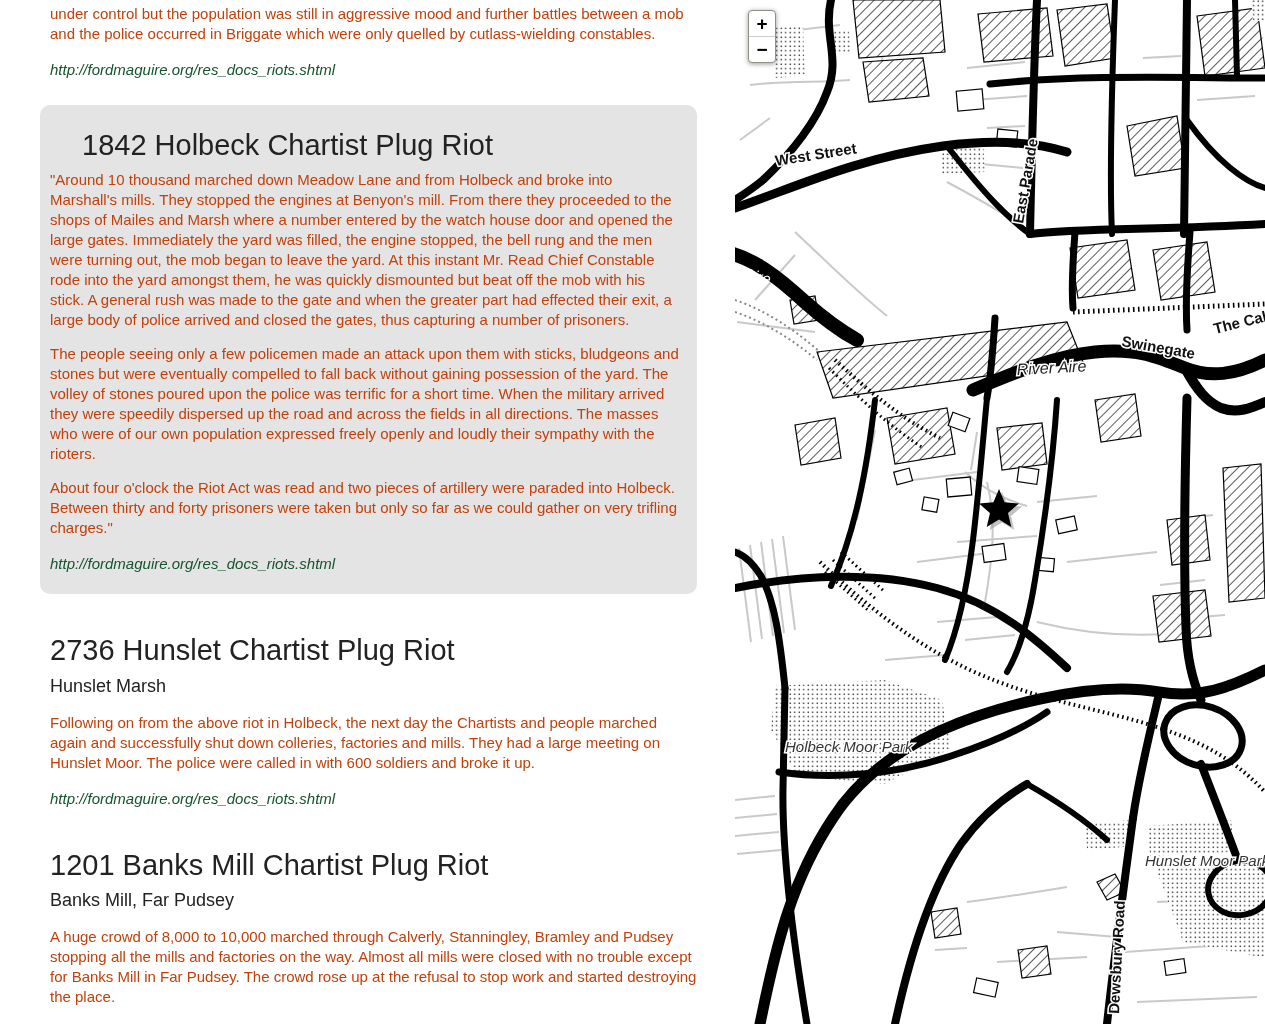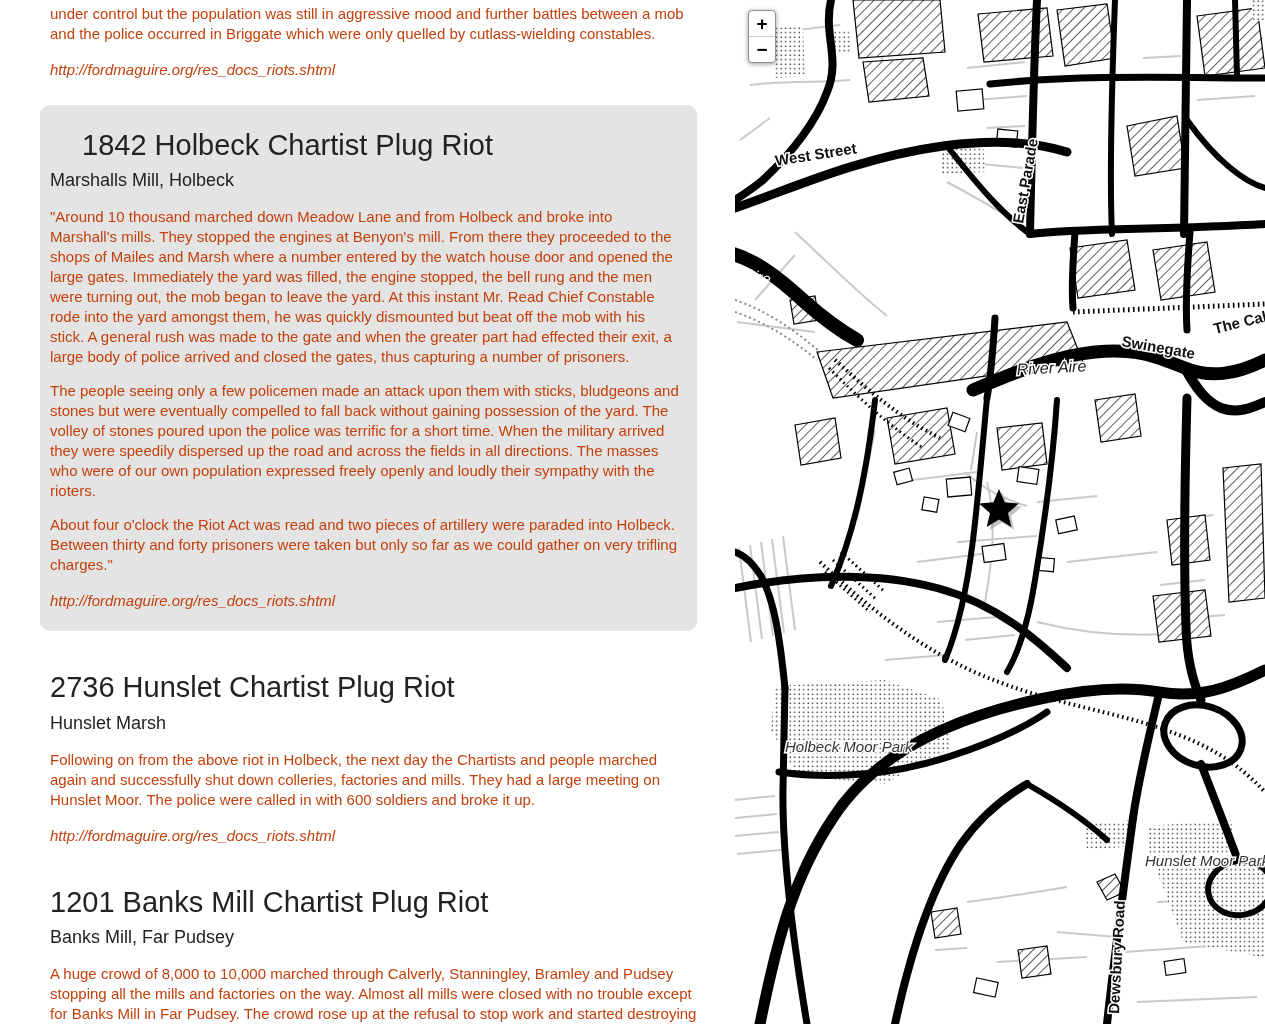--- a/index.html
+++ b/index.html
@@ -1,21 +1,21 @@
 <!DOCTYPE html>
 <html><head>
 <meta charset="utf-8">
 <style>
   html,body{margin:0;padding:0;background:#fff;width:1265px;height:1024px;overflow:hidden;
     font-family:"Liberation Sans",sans-serif;}
   .layout{display:flex;width:1265px;height:1024px;}
   
   .content{width:735px;height:1024px;box-sizing:border-box;padding:4px 38px 0 50px;overflow:hidden;background:#fff;}
   .body-text{font-size:15px;line-height:20px;color:#c2410c;margin:0 0 14px;}
-  .source{font-style:italic;font-size:15px;line-height:20px;color:#c2410c;margin:16px 0 0;}
+  .source{font-style:italic;font-size:15px;line-height:20px;color:#14532d;margin:16px 0 0;}
   .card{background:#e4e4e4;border-radius:10px;margin:25px 0 0 -10px;width:657px;box-sizing:border-box;
     padding:2px 14px 20px 10px;}
   h1{font-size:29px;font-weight:400;color:#222;margin:40px 0 8px;line-height:1.15;}
   .card h1{margin-top:22px;margin-left:32px;}
   h2{font-size:18px;font-weight:400;color:#222;margin:0 0 16px;}
   
   .map{position:relative;width:530px;height:1024px;overflow:hidden;background:#fff;}
   .map svg{display:block;}
   .road-lbl{font-family:"Liberation Sans",sans-serif;font-size:15px;font-weight:bold;fill:#111;
     stroke:#fff;stroke-width:3px;paint-order:stroke;}
@@ -37,21 +37,20 @@
 <body>
 
 <div class="layout">
 
   <div class="content">
     <p class="body-text">under control but the population was still in aggressive mood and further battles between a mob and the police occurred in Briggate which were only quelled by cutlass-wielding constables.</p>
     <p class="source">http://fordmaguire.org/res_docs_riots.shtml</p>
 
     <section class="card">
       <h1>1842 Holbeck Chartist Plug Riot</h1>
-      <h2>Marshalls Mill, Holbeck</h2>
       <p class="body-text">"Around 10 thousand marched down Meadow Lane and from Holbeck and broke into Marshall's mills. They stopped the engines at Benyon's mill. From there they proceeded to the shops of Mailes and Marsh where a number entered by the watch house door and opened the large gates. Immediately the yard was filled, the engine stopped, the bell rung and the men were turning out, the mob began to leave the yard. At this instant Mr. Read Chief Constable rode into the yard amongst them, he was quickly dismounted but beat off the mob with his stick. A general rush was made to the gate and when the greater part had effected their exit, a large body of police arrived and closed the gates, thus capturing a number of prisoners.</p>
       <p class="body-text">The people seeing only a few policemen made an attack upon them with sticks, bludgeons and stones but were eventually compelled to fall back without gaining possession of the yard. The volley of stones poured upon the police was terrific for a short time. When the military arrived they were speedily dispersed up the road and across the fields in all directions. The masses who were of our own population expressed freely openly and loudly their sympathy with the rioters.</p>
       <p class="body-text">About four o'clock the Riot Act was read and two pieces of artillery were paraded into Holbeck. Between thirty and forty prisoners were taken but only so far as we could gather on very trifling charges."</p>
       <p class="source">http://fordmaguire.org/res_docs_riots.shtml</p>
     </section>
 
     <section>
       <h1>2736 Hunslet Chartist Plug Riot</h1>
       <h2>Hunslet Marsh</h2>
       <p class="body-text">Following on from the above riot in Holbeck, the next day the Chartists and people marched again and successfully shut down colleries, factories and mills. They had a large meeting on Hunslet Moor. The police were called in with 600 soldiers and broke it up.</p>

